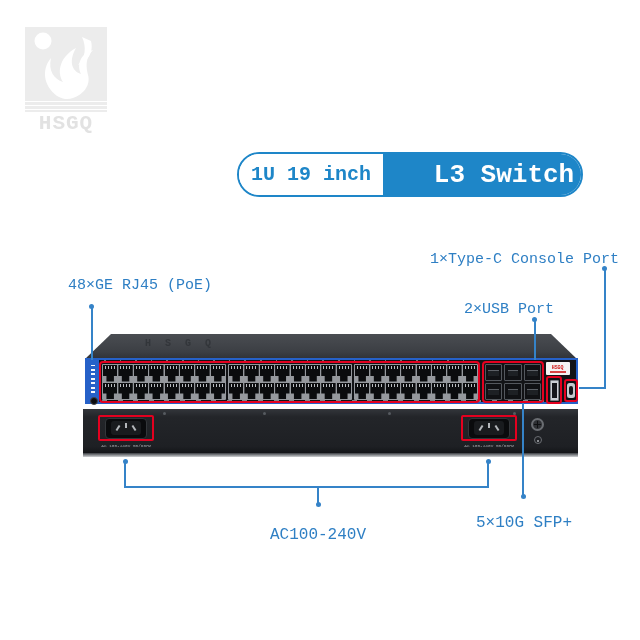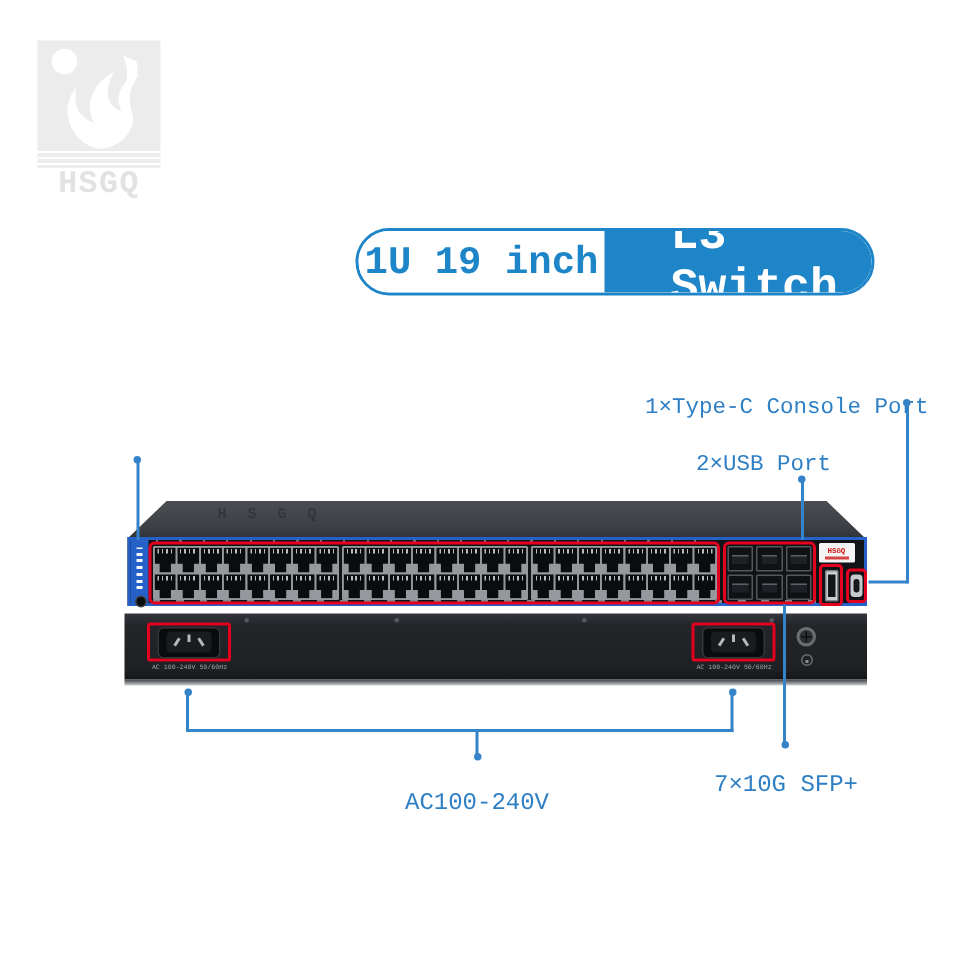--- a/index.html
+++ b/index.html
@@ -11,24 +11,24 @@
   .logo-square{left:25px;top:27px;width:82px;height:85px;background:var(--logo-gray);}
   .logo-square svg{position:absolute;left:0;top:0;}
   .logo-stripes{position:absolute;left:0;bottom:2px;width:100%;height:11px;
     background:repeating-linear-gradient(0deg,#fff 0 1.5px,transparent 1.5px 4px);}
   .logo-word{left:25px;top:112px;width:82px;text-align:center;font-weight:bold;
     font-size:21px;letter-spacing:1px;color:var(--logo-gray-text);}
 
   
   .banner{left:237px;top:152px;width:346px;height:45px;border:2px solid var(--banner-blue);
     border-radius:24px;overflow:hidden;display:flex;box-sizing:border-box;background:#fff;}
-  .banner-left{width:164px;display:flex;align-items:center;justify-content:center;
-    color:var(--banner-blue);font-weight:bold;font-size:26px;background:#fff;}
+  .banner-left{width:144px;display:flex;align-items:center;justify-content:center;
+    color:var(--banner-blue);font-weight:bold;font-size:20px;background:#fff;}
   .banner-right{flex:1;display:flex;align-items:center;justify-content:center;
-    color:#fff;font-weight:bold;font-size:31px;background:var(--banner-blue);padding-left:44px;}
+    color:#fff;font-weight:bold;font-size:26px;background:var(--banner-blue);padding-left:44px;}
 
   
   .co-label{color:var(--callout-blue);font-size:15px;white-space:nowrap;z-index:12;}
   .co-label.big{font-size:16px;}
   .co-line{background:var(--line-blue);z-index:11;}
   .v{width:2px;} .h{height:2px;}
   .co-dot{width:5px;height:5px;border-radius:50%;background:var(--line-blue);z-index:12;}
 
   
   .red-box{border:2px solid var(--annotation-red);border-radius:4px;box-sizing:border-box;z-index:9;}
@@ -123,24 +123,25 @@
     </svg>
     <div class="logo-stripes"></div>
   </div>
   <div class="abs logo-word">HSGQ</div>
 
   <div class="abs banner">
     <div class="banner-left">1U 19 inch</div>
     <div class="banner-right">L3 Switch</div>
   </div>
 
-  <div class="abs co-label" style="left:430px;top:251px;margin-top:12px;">1×Type-C Console Port</div>
+  <div class="abs co-label" style="left:68px;top:277px;">48×GE RJ45 (PoE)</div>
+  <div class="abs co-label" style="left:430px;top:251px;">1×Type-C Console Port</div>
   <div class="abs co-label" style="left:464px;top:301px;">2×USB Port</div>
   <div class="abs co-label big" style="left:258px;top:514px;width:120px;text-align:center;margin-top:12px;">AC100-240V</div>
-  <div class="abs co-label big" style="left:476px;top:514px;">7×10G SFP+</div>
+  <div class="abs co-label big" style="left:476px;top:514px;">5×10G SFP+</div>
 
   <div class="abs co-dot" style="left:89px;top:304px;"></div>
   <div class="abs co-line v" style="left:90.5px;top:308px;height:52px;"></div>
 
   <div class="abs co-dot" style="left:532px;top:317px;"></div>
   <div class="abs co-line v" style="left:533.5px;top:321px;height:39px;"></div>
 
   <div class="abs co-dot" style="left:602px;top:266px;"></div>
   <div class="abs co-line v" style="left:603.5px;top:270px;height:119px;"></div>
   <div class="abs co-line h" style="left:579px;top:387px;width:26px;"></div>

